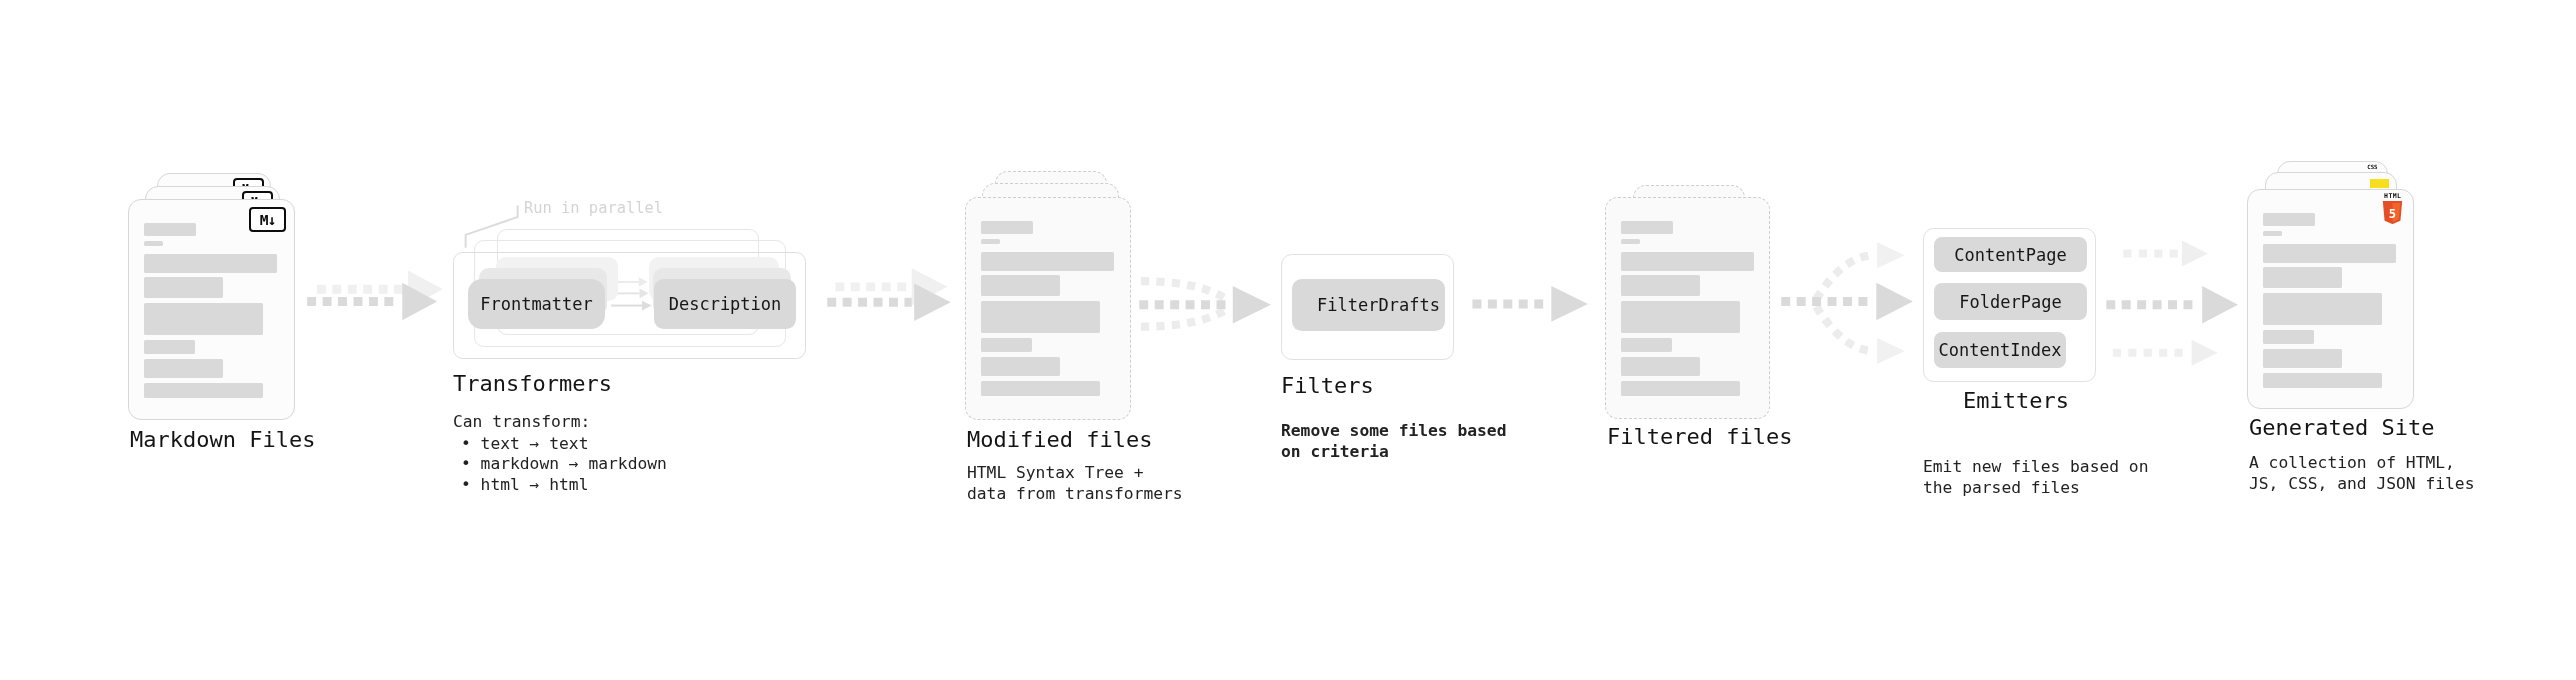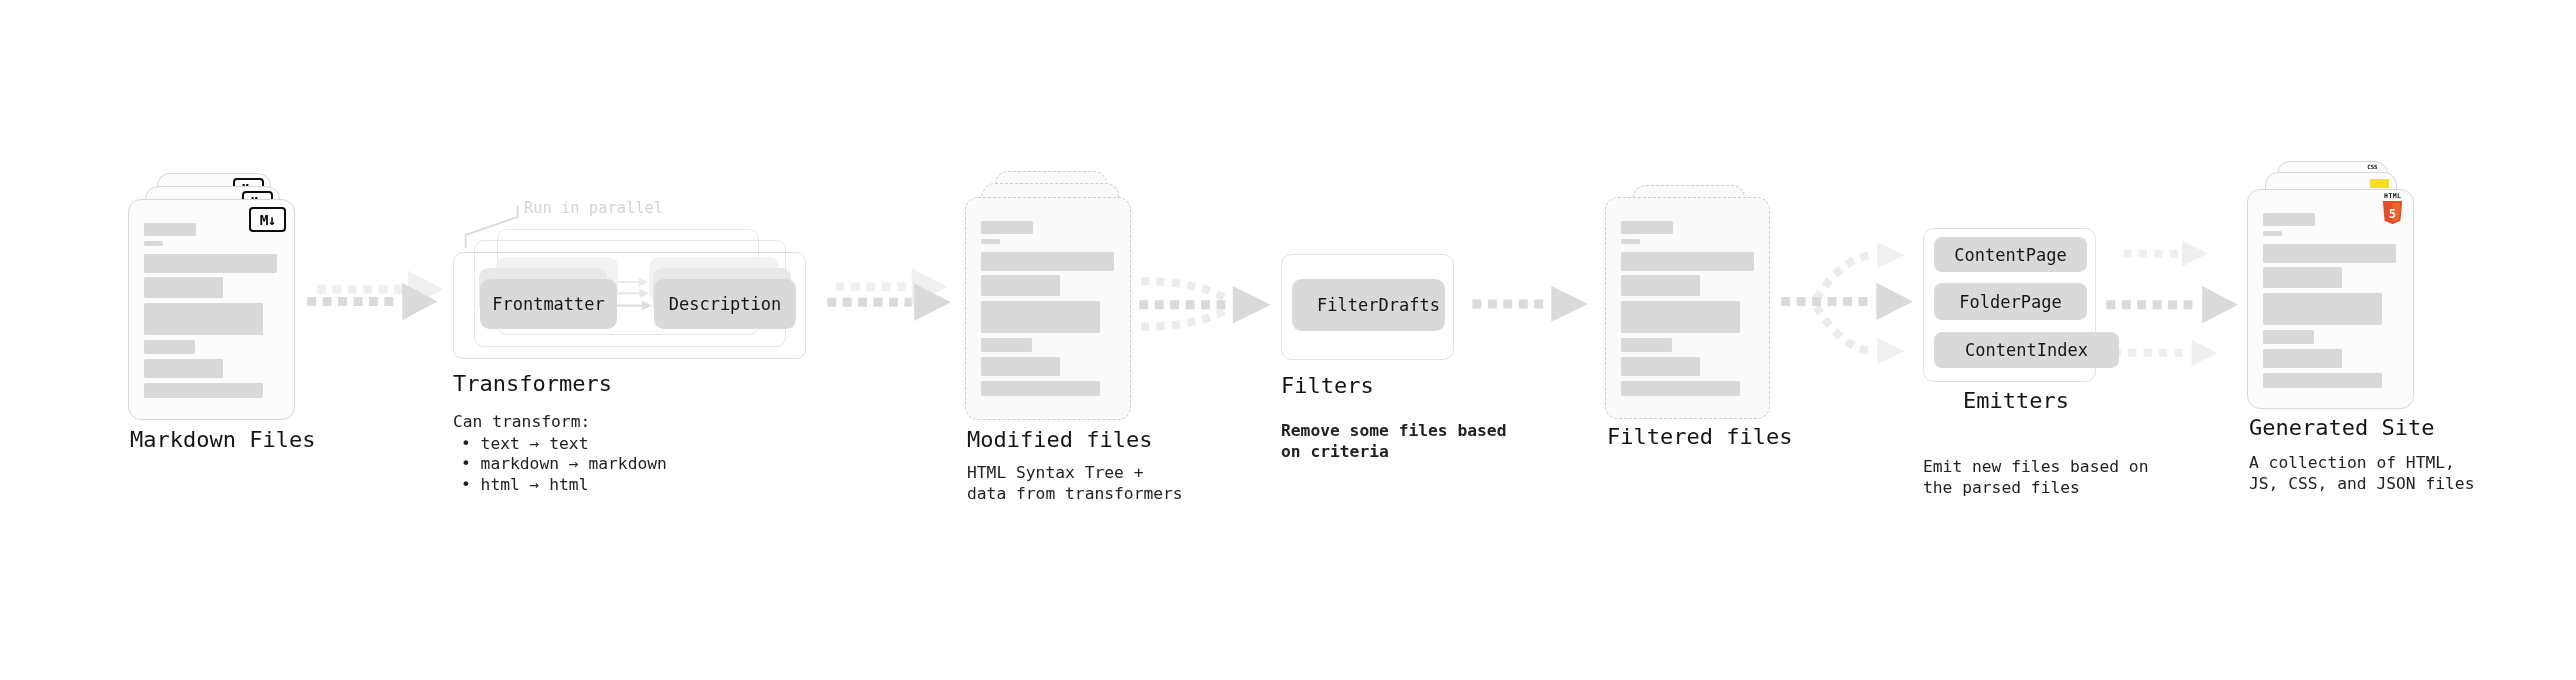--- a/index.html
+++ b/index.html
@@ -143,21 +143,21 @@
 
   <div class="note" style="left:524px;top:199px;">Run in parallel</div>
   <div class="card" style="left:497px;top:229px;width:262px;height:106px;"></div>
   <div class="card" style="left:474px;top:240px;width:312px;height:107px;"></div>
   <div class="card frontcard" style="left:453px;top:252px;width:353px;height:107px;"></div>
 
   <div class="pill ghost2" style="left:496px;top:257px;width:122px;height:44px;"></div>
   <div class="pill ghost1" style="left:479px;top:268px;width:128px;height:47px;"></div>
   <div class="pill ghost2" style="left:649px;top:257px;width:130px;height:44px;"></div>
   <div class="pill ghost1" style="left:653px;top:268px;width:138px;height:47px;"></div>
-  <div class="pill" style="left:480px;top:279px;width:137px;height:50px;">
+  <div class="pill" style="left:468px;top:279px;width:137px;height:50px;border-radius:14px;">
     <span>Frontmatter</span>
   </div>
   <div class="pill" style="left:654px;top:279px;width:142px;height:50px;">
     <span>Description</span>
   </div>
 
   <div class="h" style="left:453px;top:371px;">Transformers</div>
   <div class="sub" style="left:453px;top:411px;">Can transform:</div>
   <div class="bullet" style="left:461px;top:434px;">• text → text</div>
   <div class="bullet" style="left:461px;top:454px;">• markdown → markdown</div>
@@ -204,21 +204,21 @@
   </div>
   <div class="h" style="left:1607px;top:424px;">Filtered files</div>
 
   <div class="panel" style="left:1923px;top:228px;width:173px;height:154px;"></div>
   <div class="pill" style="left:1934px;top:237px;width:153px;height:35px;border-radius:8.1px;">
     <span>ContentPage</span>
   </div>
   <div class="pill" style="left:1934px;top:283px;width:153px;height:37px;border-radius:8.1px;">
     <span>FolderPage</span>
   </div>
-  <div class="pill" style="left:1934px;top:332px;width:185px;height:36px;border-radius:8.1px;">
+  <div class="pill" style="left:1934px;top:332px;width:132px;height:36px;border-radius:8.1px;">
     <span>ContentIndex</span>
   </div>
   <div class="h" style="left:1923px;top:388px;margin-left:40px;">Emitters</div>
   <div class="sub" style="left:1923px;top:427px;margin-top:29px;">Emit new files based on
 the parsed files</div>
 
   <div class="file solid" style="left:2277px;top:161px;width:111px;height:195px;">
     <div class="badge-css">
       <div class="txt">CSS</div>
       <div class="bluebar"></div>

